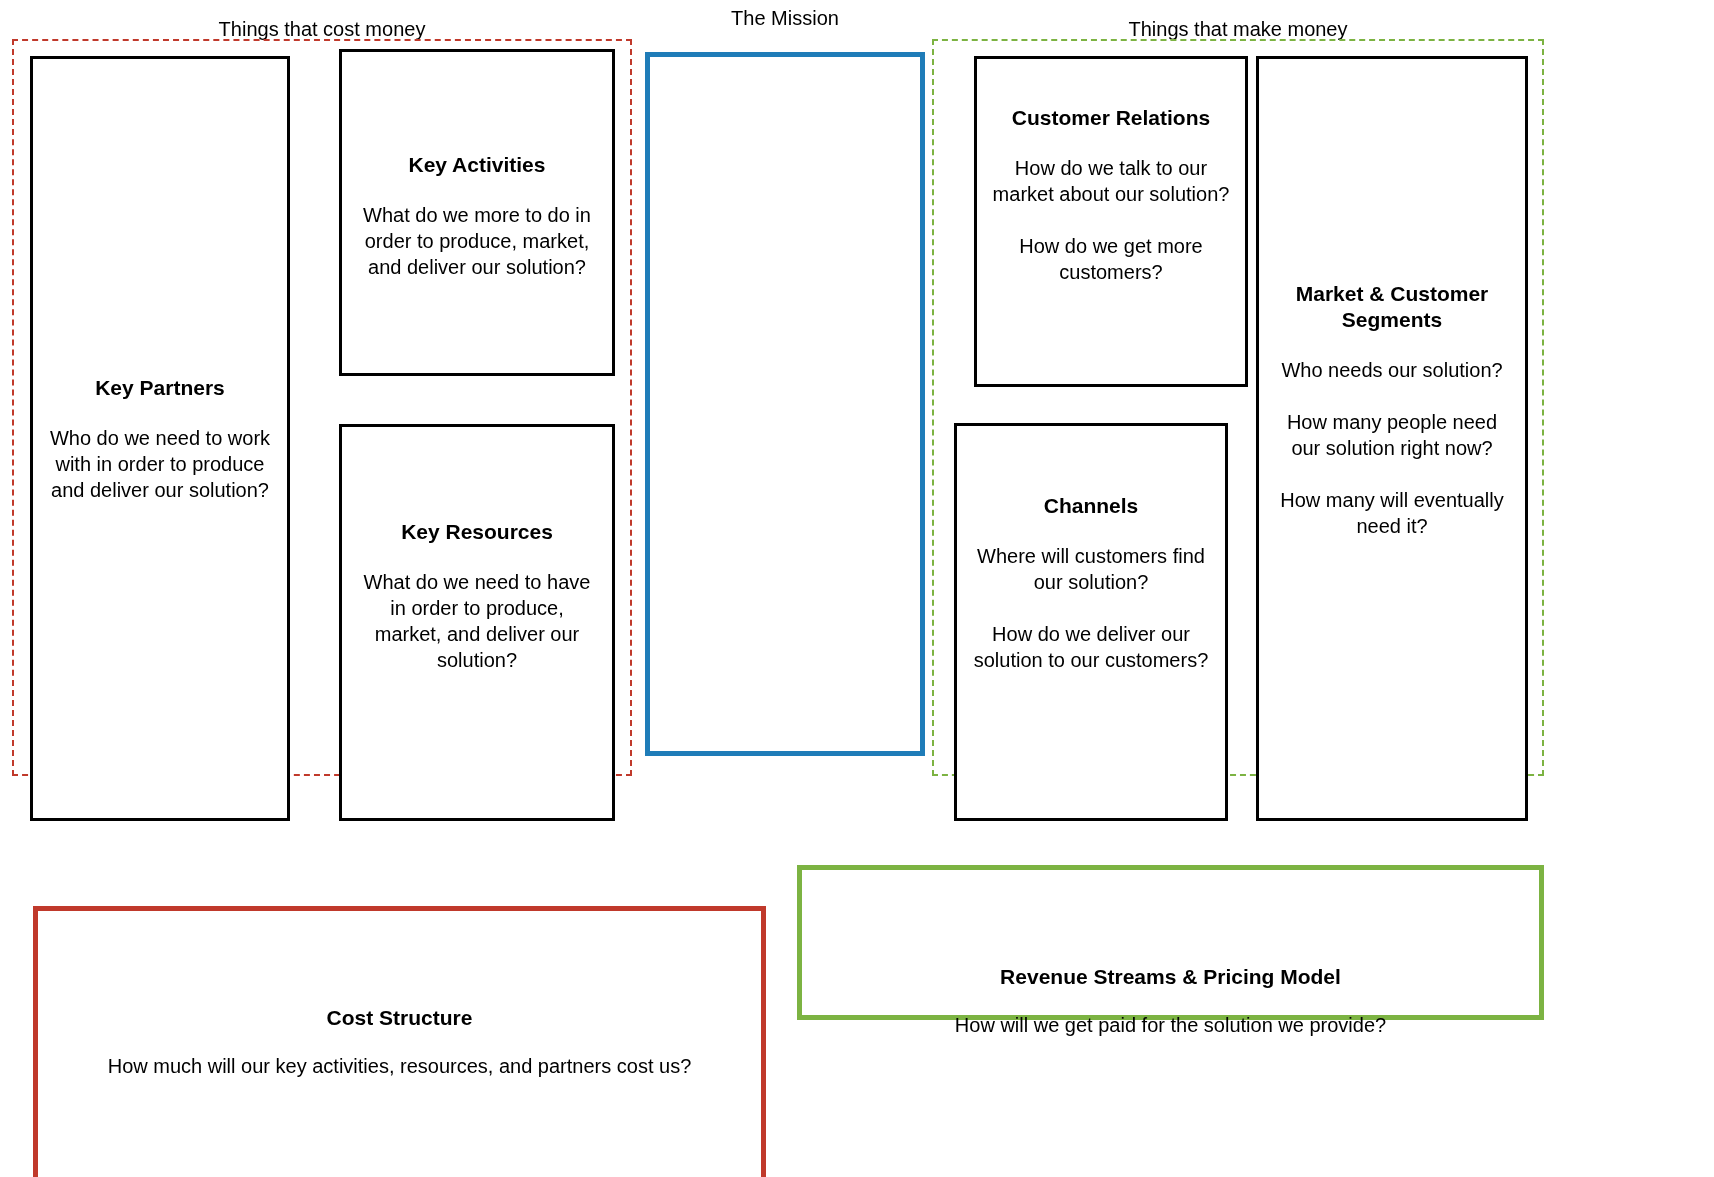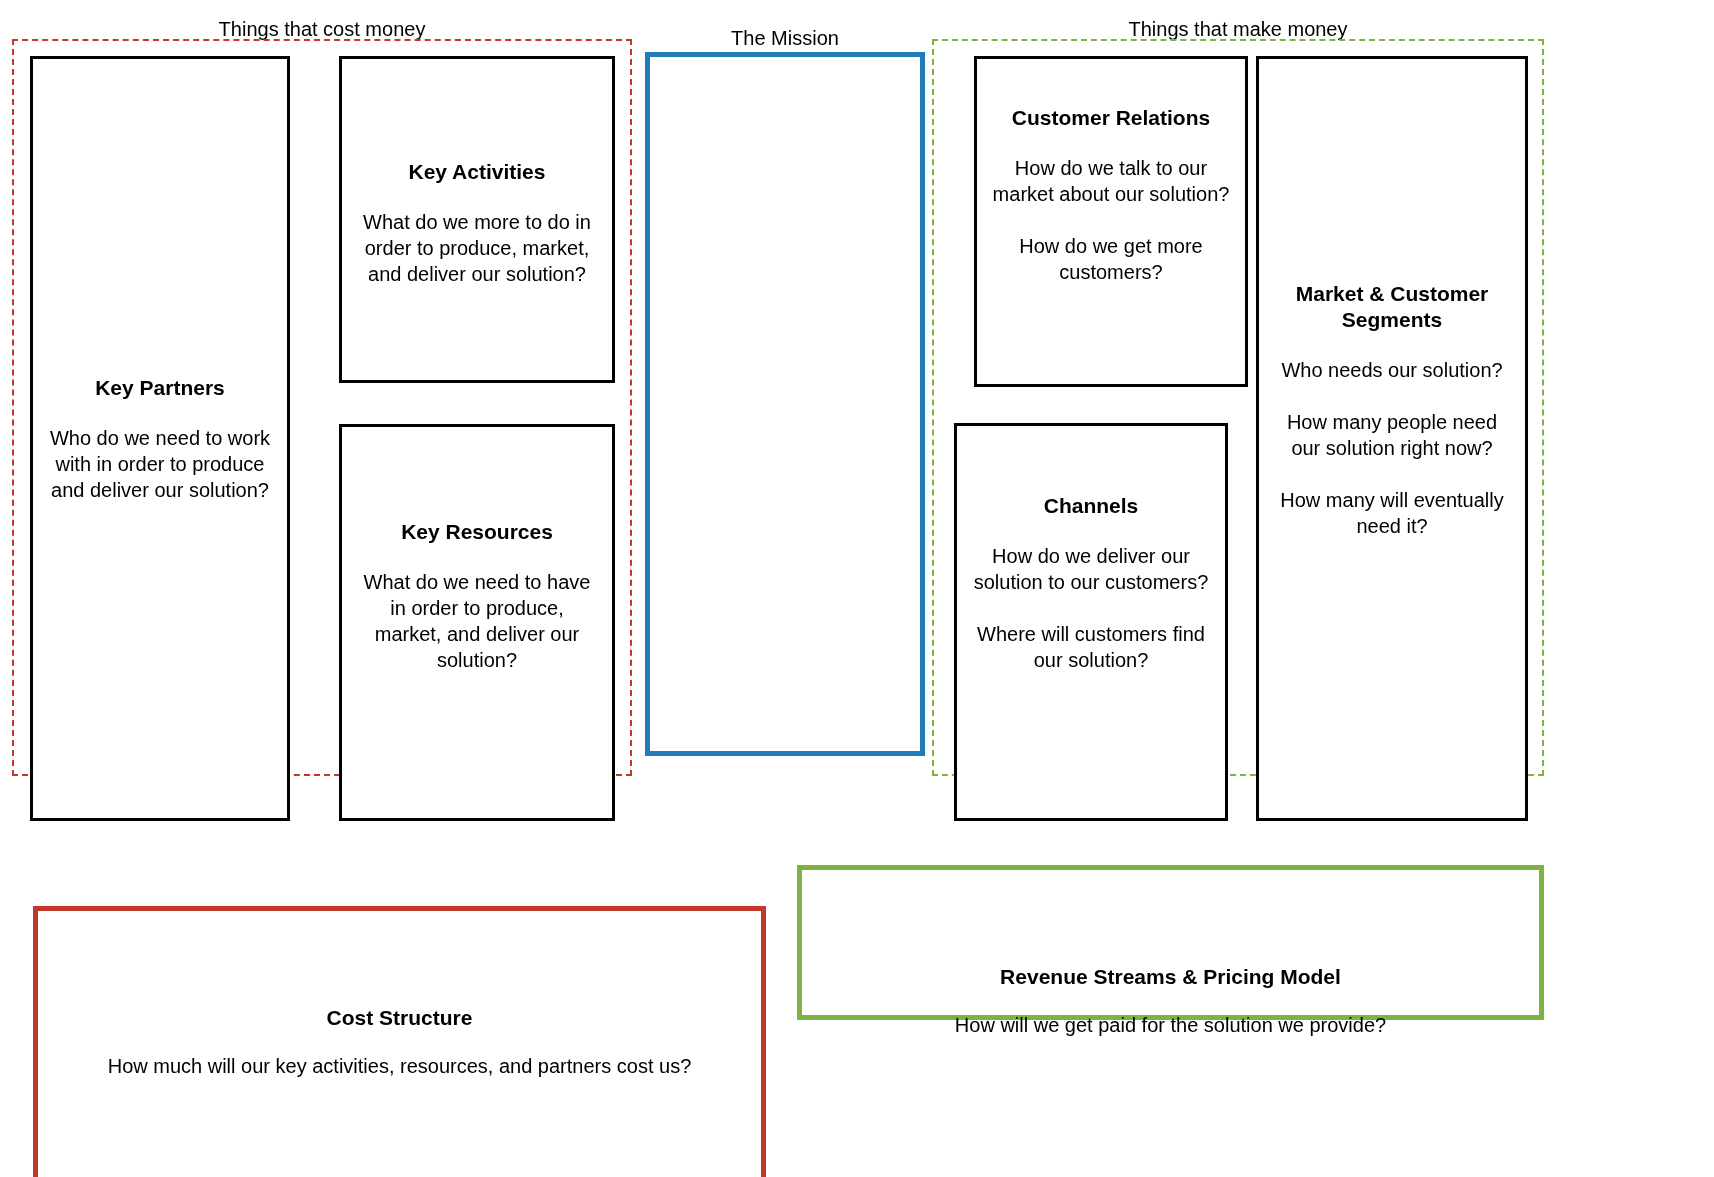--- a/index.html
+++ b/index.html
@@ -118,39 +118,39 @@
     margin-top: 22px;
   }
 </style>
 </head>
 <body>
 
 <div class="canvas">
 
   <div class="group-label" style="left:12px; top:19px; width:620px;">Things that cost money</div>
 
-  <div class="group-label" style="left:645px; top:28px; width:280px;">The Mission</div>
+  <div class="group-label" style="left:645px; top:8px; width:280px;">The Mission</div>
 
   <div class="group-label" style="left:932px; top:19px; width:612px;">Things that make money</div>
 
   <div class="group-box group-cost" style="left:12px; top:39px; width:620px; height:737px;"></div>
 
   <div class="group-box group-mission" style="left:645px; top:52px; width:280px; height:704px;"></div>
 
   <div class="group-box group-make" style="left:932px; top:39px; width:612px; height:737px;"></div>
 
   <div class="cell" style="left:30px; top:56px; width:260px; height:765px; justify-content:center;align-items:flex-end;">
     <div class="cell-inner">
       <div class="cell-title">Key Partners</div>
       <div class="title-gap"></div>
       <div class="cell-body">Who do we need to work with in order to produce and deliver our solution?</div>
     </div>
   </div>
 
-  <div class="cell" style="left:339px; top:56px; width:276px; height:327px; justify-content:flex-start; padding-top:100px;">
+  <div class="cell" style="left:339px; top:49px; width:276px; height:327px; justify-content:flex-start; padding-top:100px;">
     <div class="cell-inner">
       <div class="cell-title">Key Activities</div>
       <div class="title-gap"></div>
       <div class="cell-body">What do we more to do in order to produce, market, and deliver our solution?</div>
     </div>
   </div>
 
   <div class="cell" style="left:339px; top:424px; width:276px; height:397px; justify-content:flex-start; padding-top:92px;">
     <div class="cell-inner">
       <div class="cell-title">Key Resources</div>
@@ -166,22 +166,22 @@
       <div class="title-gap"></div>
       <div class="cell-body">How do we talk to our market about our solution?</div>
       <div class="cell-body">How do we get more customers?</div>
     </div>
   </div>
 
   <div class="cell" style="left:954px; top:423px; width:274px; height:398px; justify-content:flex-start; padding-top:67px;">
     <div class="cell-inner">
       <div class="cell-title">Channels</div>
       <div class="title-gap"></div>
+      <div class="cell-body">Where will customers find our solution?</div>
       <div class="cell-body">How do we deliver our solution to our customers?</div>
-      <div class="cell-body">Where will customers find our solution?</div>
     </div>
   </div>
 
   <div class="cell" style="left:1256px; top:56px; width:272px; height:765px; justify-content:flex-start; padding-top:222px;">
     <div class="cell-inner">
       <div class="cell-title">Market &amp; Customer Segments</div>
       <div class="title-gap"></div>
       <div class="cell-body">Who needs our solution?</div>
       <div class="cell-body">How many people need our solution right now?</div>
       <div class="cell-body">How many will eventually need it?</div>

